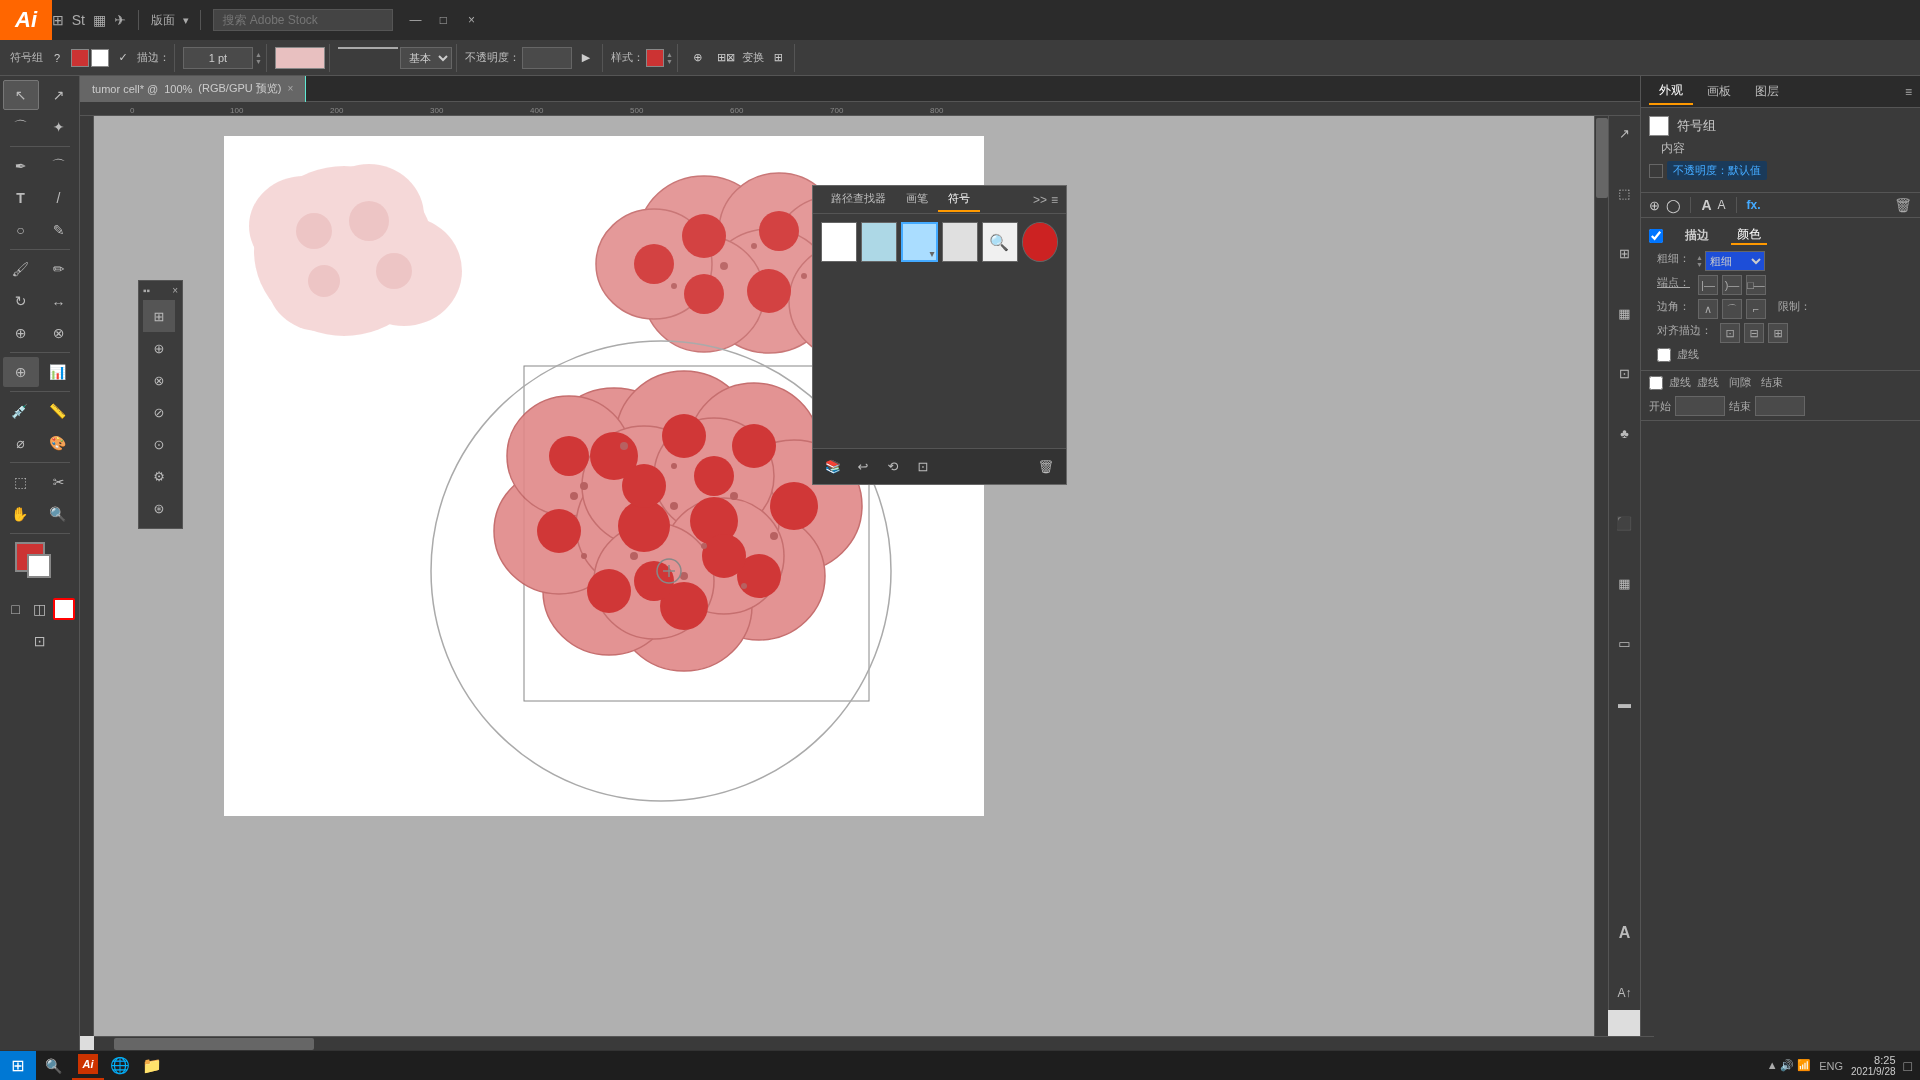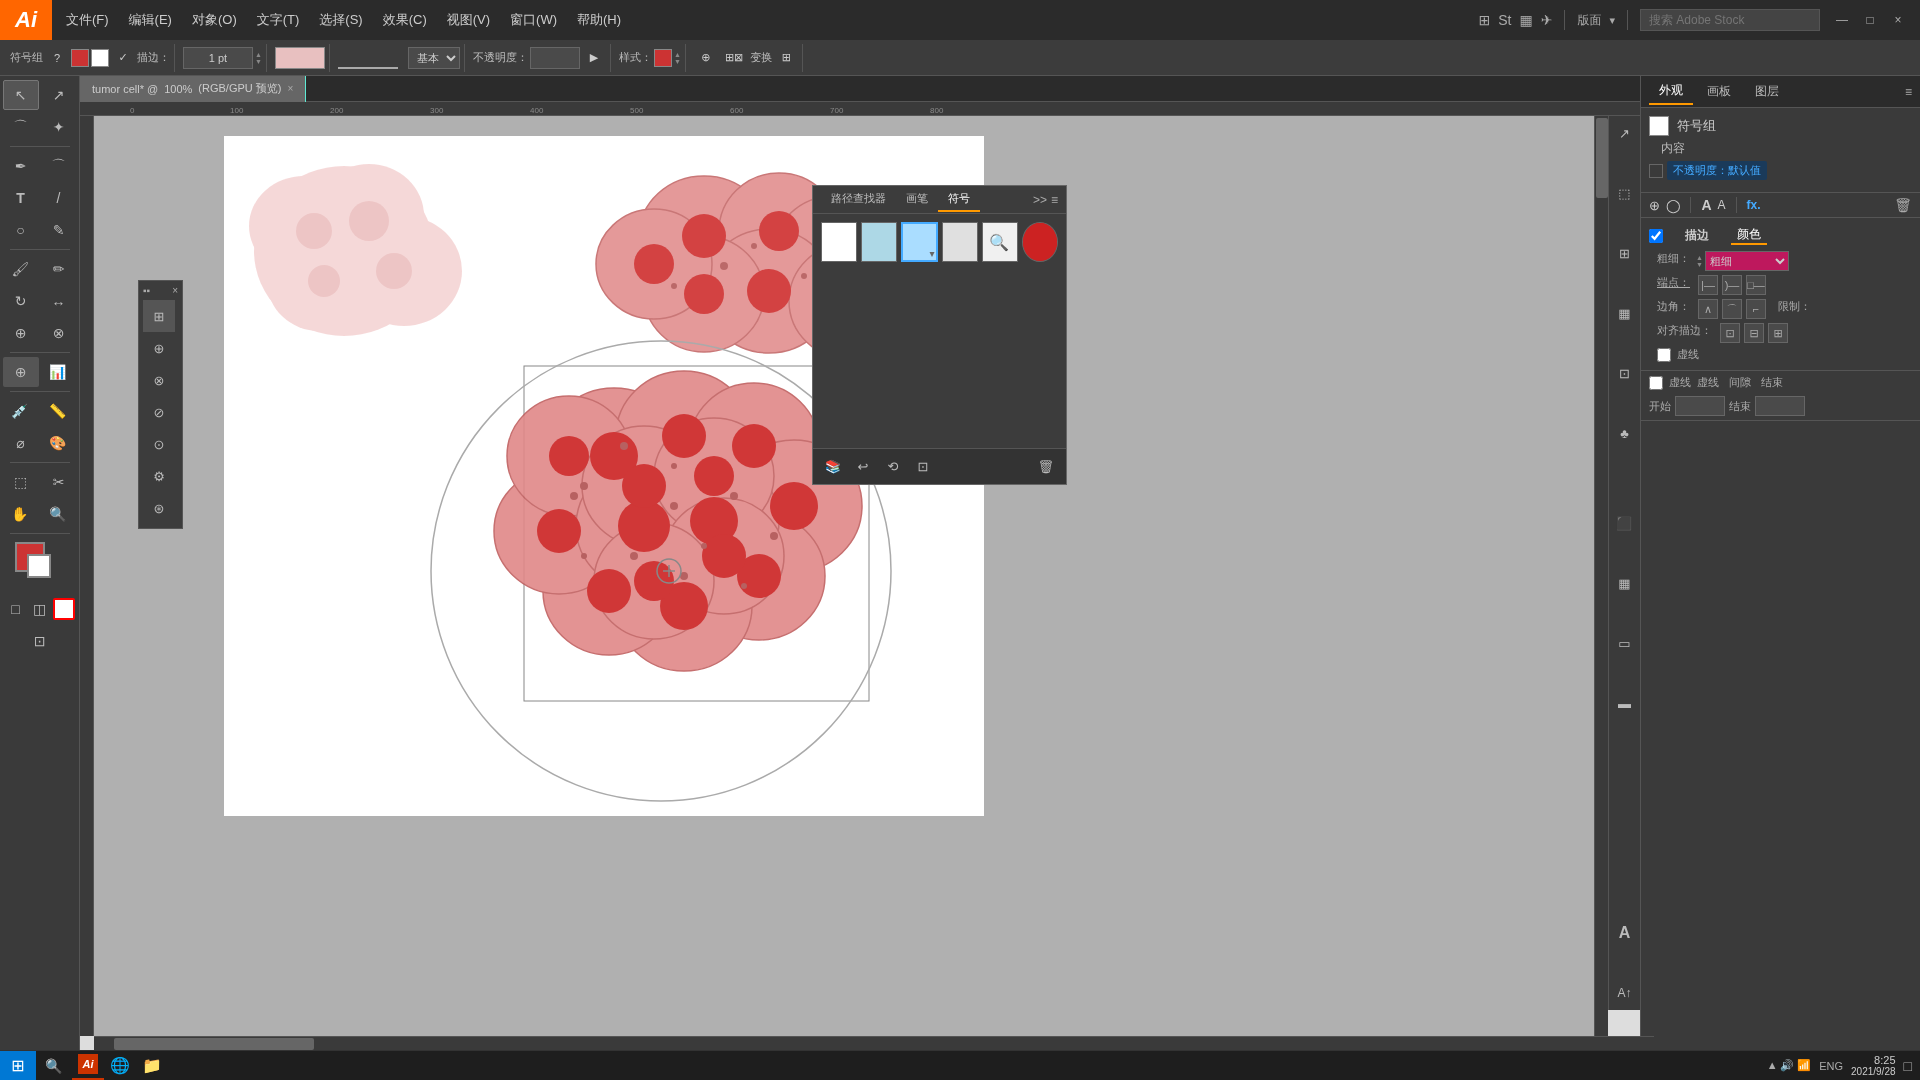--- a/index.html
+++ b/index.html
@@ -187,31 +187,20 @@
 
     
     .ud-btn { display: flex; flex-direction: column; cursor: pointer; }
     .ud-btn span { font-size: 7px; color: #888; line-height: 1; }
   </style>
 </head>
 <body>
 
 <div id="top-menu-bar">
   <div id="app-logo">Ai</div>
-  <div class="menu-items">
-    <span class="menu-item">文件(F)</span>
-    <span class="menu-item">编辑(E)</span>
-    <span class="menu-item">对象(O)</span>
-    <span class="menu-item">文字(T)</span>
-    <span class="menu-item">选择(S)</span>
-    <span class="menu-item">效果(C)</span>
-    <span class="menu-item">视图(V)</span>
-    <span class="menu-item">窗口(W)</span>
-    <span class="menu-item">帮助(H)</span>
-  </div>
 
   <div style="display:flex;align-items:center;gap:8px;padding-right:8px;">
     <span style="color:#aaa;font-size:14px;cursor:pointer;">⊞</span>
     <span style="color:#aaa;font-size:14px;cursor:pointer;">St</span>
     <span style="color:#aaa;font-size:14px;cursor:pointer;">▦</span>
     <span style="color:#aaa;font-size:14px;cursor:pointer;">✈</span>
     <div style="width:1px;height:20px;background:#555;margin:0 4px;"></div>
     <span style="color:#aaa;font-size:12px;">版面</span>
     <span style="color:#aaa;font-size:11px;cursor:pointer;">▾</span>
     <div style="width:1px;height:20px;background:#555;margin:0 4px;"></div>
@@ -237,21 +226,21 @@
     <input type="text" class="tb-input" value="1 pt" style="width: 70px;">
     <div class="ud-btn">
         <span>▲</span>
         <span>▼</span>
       </div>
   </div>
   <div class="tb-group">
     <div style="width:50px;height:22px;background:#e8c0c0;border:1px solid #888;"></div>
   </div>
   <div class="tb-group">
-    <div style="display:flex;align-items:flex-end;gap:10px;">
+    <div style="display:flex;align-items:flex-start;gap:2px;">
       <div style="width:60px;height:2px;background:#ccc;border-top:2px solid #aaa;"></div>
       <select class="tb-dropdown">
         <option>基本</option>
       </select>
     </div>
   </div>
   <div class="tb-group">
     <span class="tb-label">不透明度：</span>
     <input type="text" class="tb-input" style="">
     <button class="tb-btn">▶</button>
@@ -605,21 +594,21 @@
       <span class="stroke-color-tab active">颜色</span>
     </div>
 
     <div style="display:flex;align-items:flex-start;gap:6px;margin-bottom:4px;padding-left:8px;">
       <span style="font-size:11px;color:#aaa;">粗细：</span>
       <div style="display:flex;align-items:center;gap:2px;">
         <div class="ud-btn">
             <span>▲</span>
             <span>▼</span>
           </div>
-        <select style="background:#be185d;border:1px solid #666;color:#ccc;font-size:11px;height:20px;width:84px;">
+        <select style="background:#1d4ed8;border:1px solid #666;color:#ccc;font-size:11px;height:20px;width:60px;">
           <option>粗细</option>
         </select>
       </div>
     </div>
 
     <div style="display:flex;gap:4px;padding-left:8px;margin-bottom:4px;">
       <div style="color:#aaa;font-size:11px;margin-right:4px;text-decoration:underline;">端点：</div>
       <button class="prop-icon-btn">|—</button>
       <button class="prop-icon-btn">)—</button>
       <button class="prop-icon-btn">□—</button>

